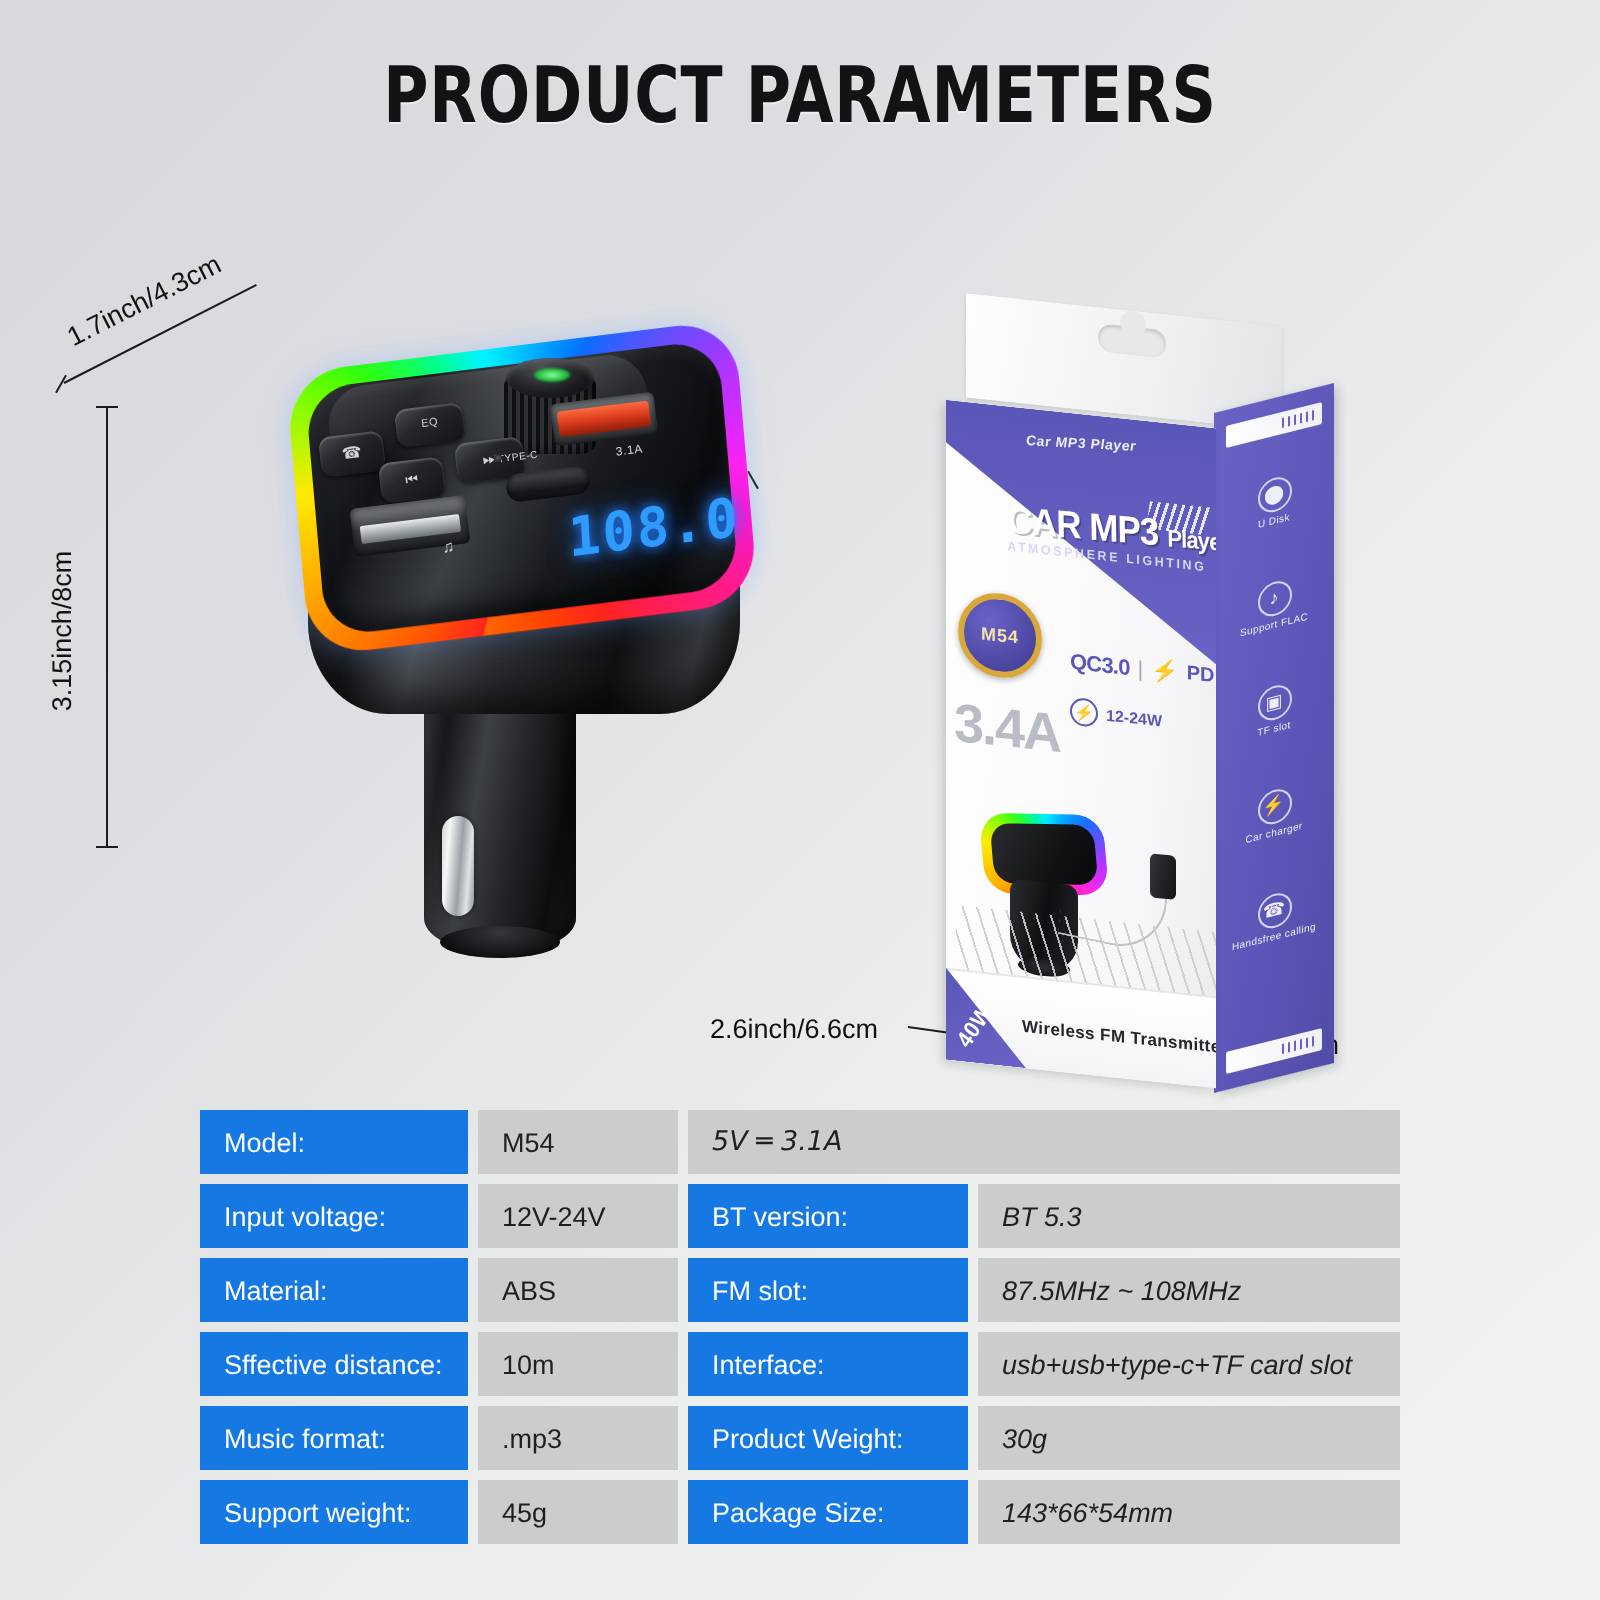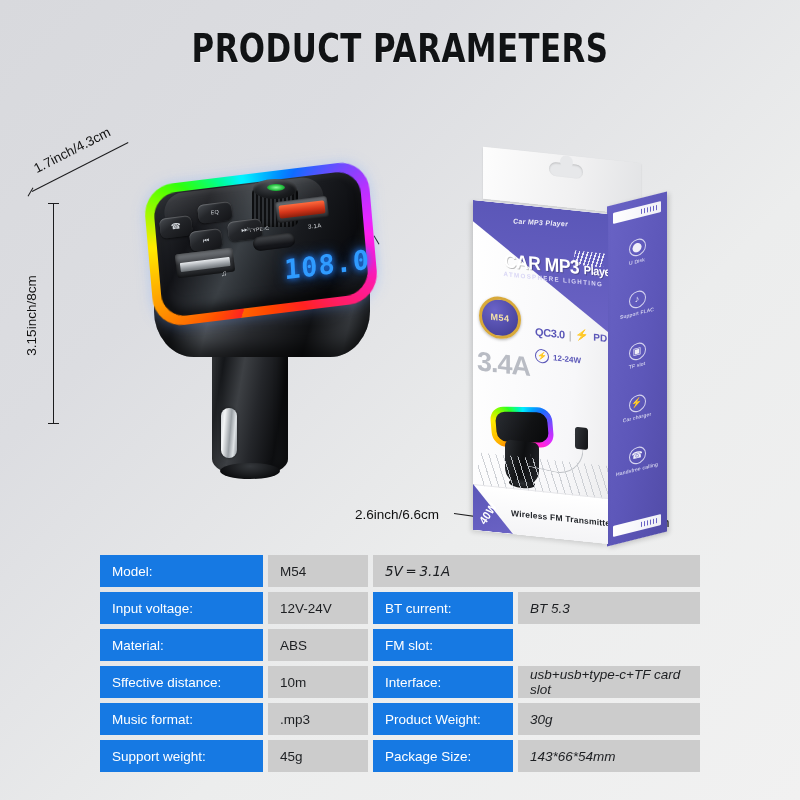--- a/index.html
+++ b/index.html
@@ -361,21 +361,21 @@
   .spec-row:last-child{ margin-bottom:0; }
   .cell {
     display: flex; align-items: center;
     font-size: 13.5px; color: #1d1f22;
     padding-left: 12px;
   }
   .cell.k {
     background: #1679e3; color: #ffffff;
   }
   .cell.v { background: #cccccc; }
-  .k1 { width: 163px; }
+  .k1 { width: 134px; }
   .v1 { width: 100px; margin-right: 5px; }
   .k2 { width: 140px; }
   .v2 { flex: 1; font-style: italic; }
   .k1, .k2 { margin-right: 5px; }
   .ohm { font-family: "DejaVu Sans", sans-serif; }
 </style>
 </head>
 <body>
 
 <div id="page-title">PRODUCT PARAMETERS</div>
@@ -528,28 +528,29 @@
 
   <div class="spec-row">
     <div class="cell k k1">Model:</div>
     <div class="cell v v1">M54</div>
     <div class="cell v v2 ohm">5V ═ 3.1A</div>
   </div>
 
   <div class="spec-row">
     <div class="cell k k1">Input voltage:</div>
     <div class="cell v v1">12V-24V</div>
-    <div class="cell k k2">BT current:</div>
+    <div class="cell k k2">BT version:</div>
     <div class="cell v v2">BT 5.3</div>
   </div>
 
   <div class="spec-row">
     <div class="cell k k1">Material:</div>
     <div class="cell v v1">ABS</div>
     <div class="cell k k2">FM slot:</div>
+    <div class="cell v v2">87.5MHz ~ 108MHz</div>
   </div>
 
   <div class="spec-row">
     <div class="cell k k1">Sffective distance:</div>
     <div class="cell v v1">10m</div>
     <div class="cell k k2">Interface:</div>
     <div class="cell v v2">usb+usb+type-c+TF card slot</div>
   </div>
 
   <div class="spec-row">

